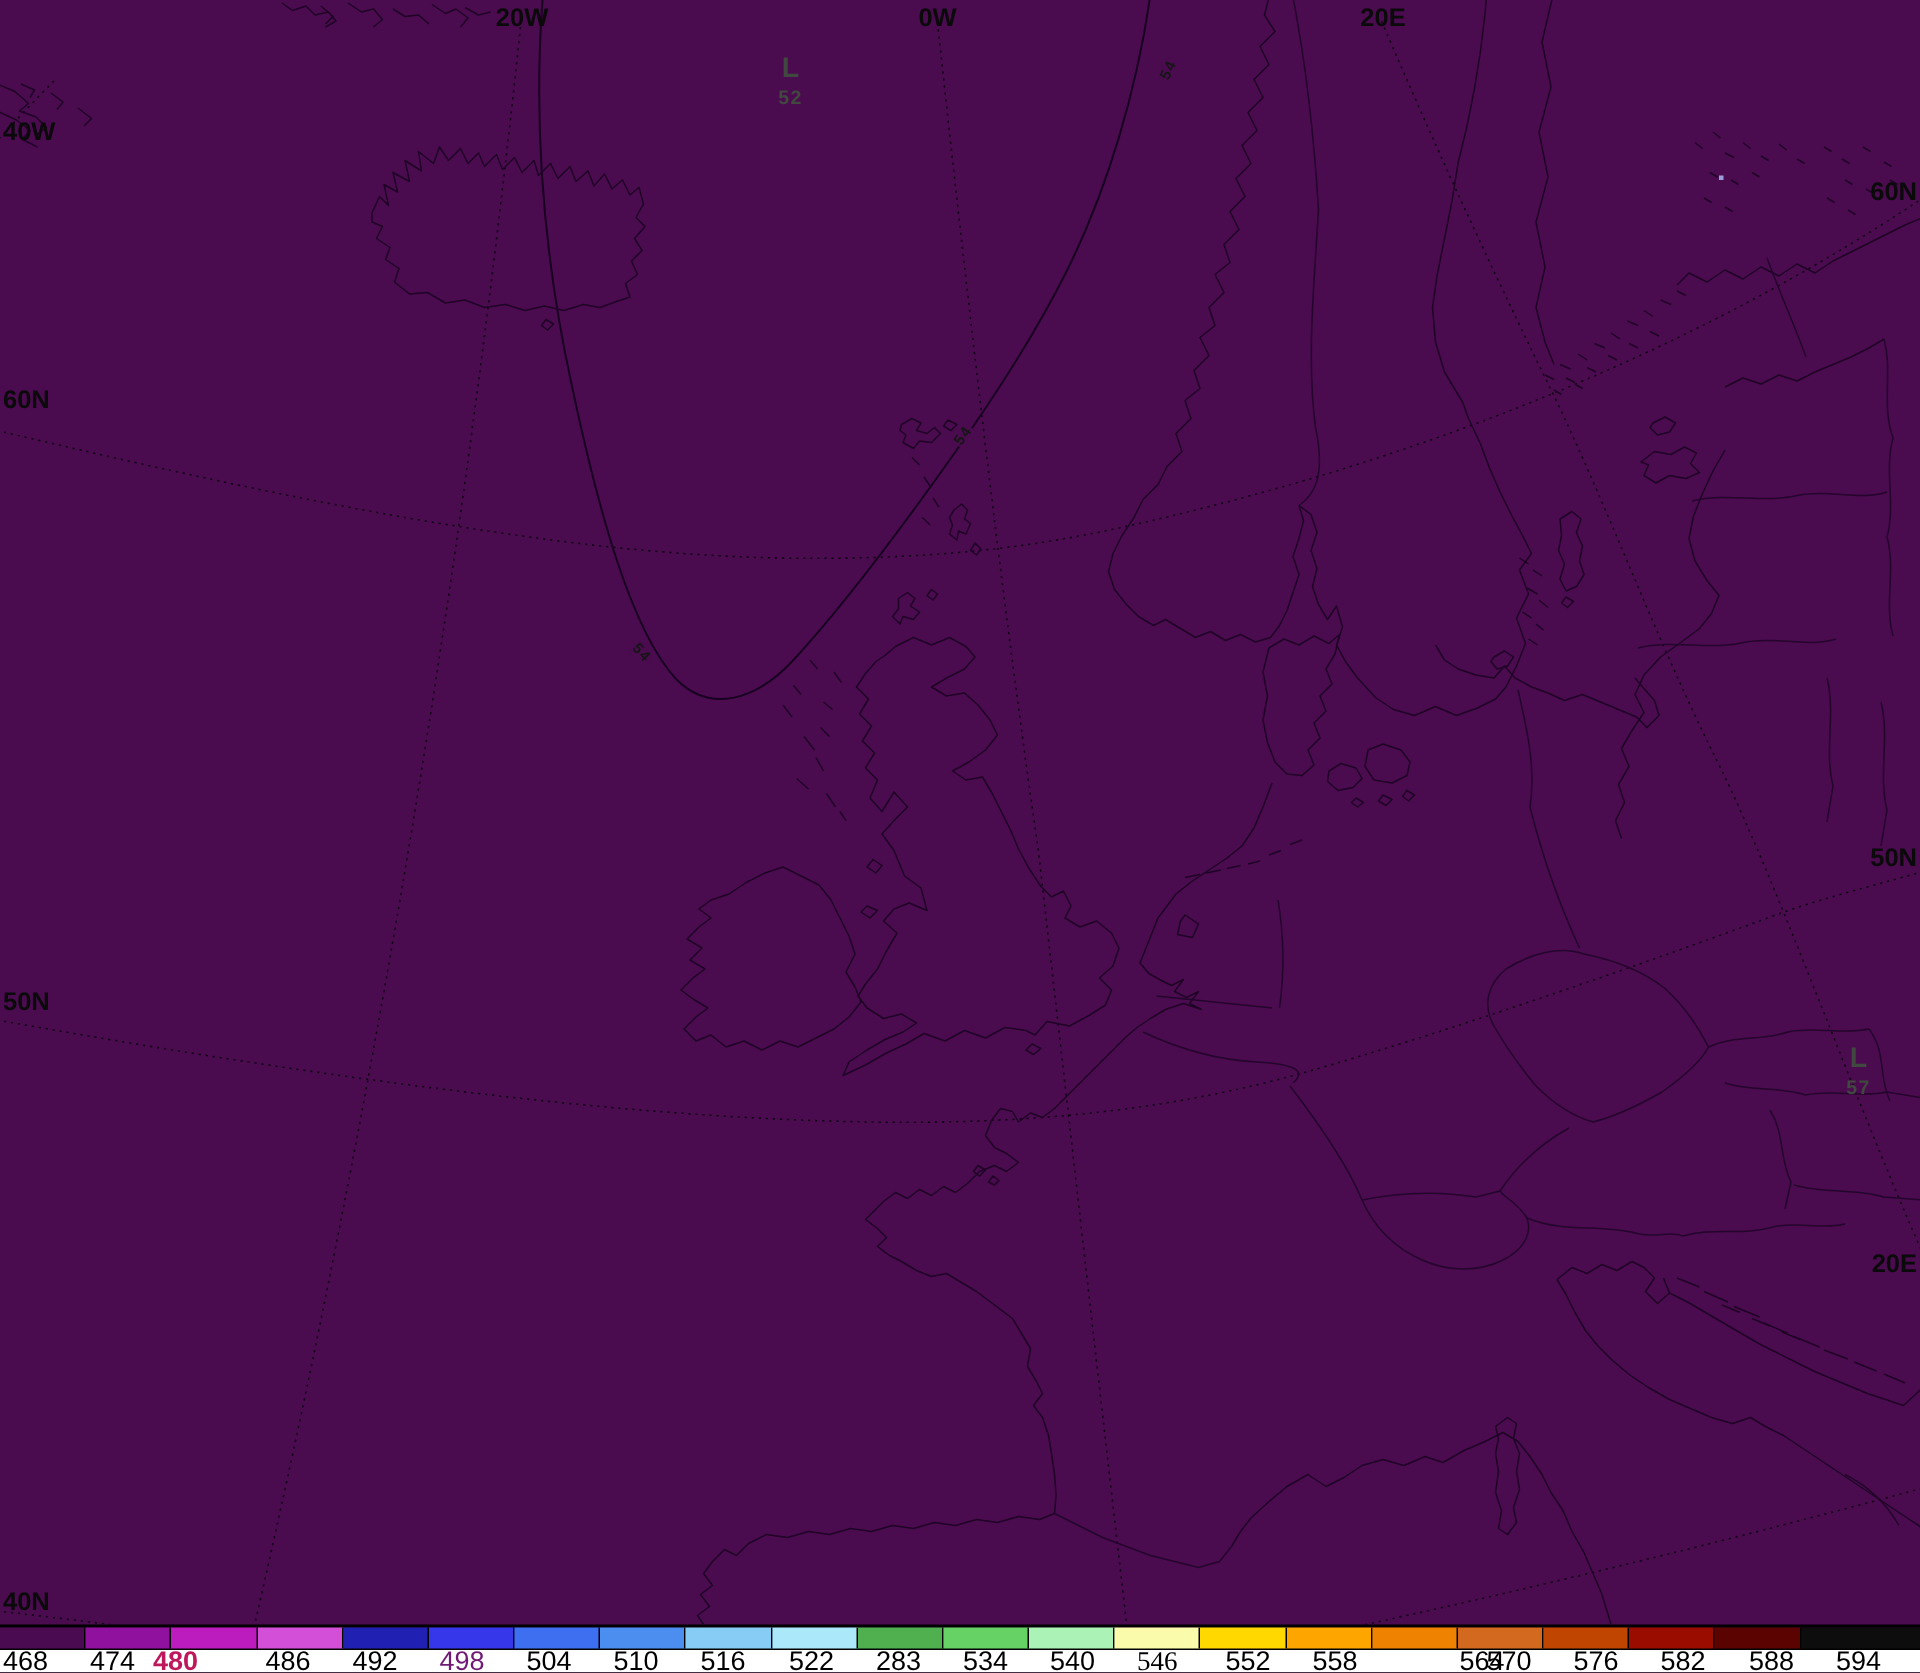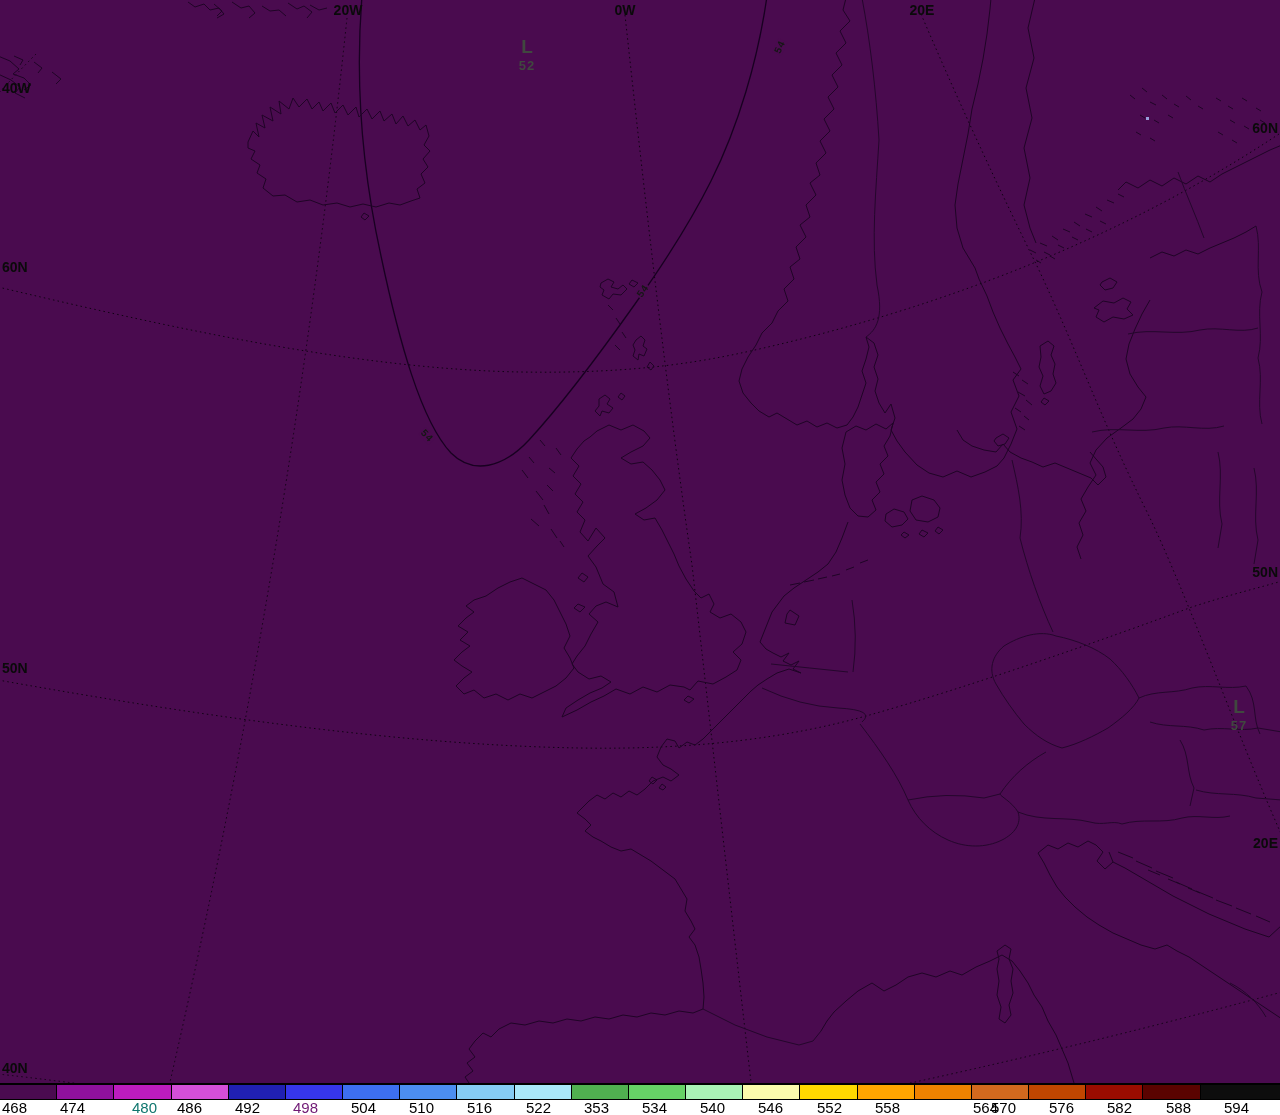--- a/index.html
+++ b/index.html
@@ -11,38 +11,38 @@
   svg{position:absolute;left:0;top:0;display:block;}
   
   .title-box{
     position:absolute;left:0;top:0;width:182px;z-index:30;
     background:#fff;color:#000;border-right:1px solid #000;border-bottom:1px solid #000;
     padding:1px 3px 2px 3px;font-size:11px;line-height:13px;
   }
   .title-box b{font-weight:bold;}
   
   .map-labels{position:absolute;left:0;top:0;width:1280px;height:1083px;z-index:20;pointer-events:none;}
-  .edge-label{position:absolute;font-size:14px;font-weight:bold;color:#0a0a0a;white-space:nowrap;}
+  .edge-label{position:absolute;font-size:17px;font-weight:bold;color:#0a0a0a;white-space:nowrap;}
   .edge-label.top{top:2px;transform:translateX(-50%);}
   .edge-label.left{left:2px;transform:translateY(-50%);}
   .edge-label.right{right:2px;transform:translateY(-50%);}
   .pressure-center{position:absolute;transform:translate(-50%,-50%);text-align:center;line-height:1;}
   .pressure-center .sym{font-size:19px;font-weight:bold;}
   .pressure-center .val{font-size:13px;font-weight:bold;margin-top:3px;letter-spacing:1px;}
   .contour-label{
     position:absolute;font-size:10px;font-weight:bold;color:#161616;
     background:#4a0b4f;padding:0 1px;line-height:10px;letter-spacing:1px;
   }
   
   .colorbar{position:absolute;left:0;top:1083px;width:1280px;height:32px;border-top:2px solid #000;box-sizing:border-box;}
   .cbar-swatches{display:flex;height:15px;background:#000;border-bottom:1px solid #000;box-sizing:border-box;}
   .cbar-cell{height:100%;flex:0 0 57.18px;border-right:1px solid #000;box-sizing:border-box;}
   .cbar-cell:last-child{flex:1 1 auto;border-right:none;}
   .cbar-labels{position:relative;height:15px;background:#fff;}
-  .cbar-tick{position:absolute;top:0px;font-size:15px;color:#000;line-height:15px;white-space:nowrap;}
+  .cbar-tick{position:absolute;top:0px;font-size:18px;color:#000;line-height:15px;white-space:nowrap;}
 </style>
 </head>
 <body>
 
 <div class="screen">
 
   <svg viewBox="0 0 1280 1083" width="1280" height="1083">
 
     <g fill="none" stroke="#050008" stroke-width="1" stroke-dasharray="1.5 3.2" opacity="0.85">
       <path d="M347,18 Q290,560 170,1082"></path>
@@ -210,32 +210,32 @@
         <div class="cbar-cell" style="background: rgb(239, 130, 0);"></div>
         <div class="cbar-cell" style="background: rgb(210, 105, 30);"></div>
         <div class="cbar-cell" style="background: rgb(192, 70, 0);"></div>
         <div class="cbar-cell" style="background: rgb(154, 12, 0);"></div>
         <div class="cbar-cell" style="background: rgb(90, 3, 0);"></div>
         <div class="cbar-cell" style="background: rgb(13, 13, 13);"></div>
       </div>
     <div class="cbar-labels" style="background: rgb(255, 255, 255);">
         <span class="cbar-tick" style="left: 2px; color: rgb(0, 0, 0);">468</span>
         <span class="cbar-tick" style="left: 60px; color: rgb(0, 0, 0);">474</span>
-        <span class="cbar-tick" style="left: 132px; color: #0f766e;">480</span>
+        <span class="cbar-tick" style="left: 102px; color: #be185d; font-weight: bold;">480</span>
         <span class="cbar-tick" style="left: 177px; color: rgb(0, 0, 0);">486</span>
         <span class="cbar-tick" style="left: 235px; color: rgb(0, 0, 0);">492</span>
         <span class="cbar-tick" style="left: 293px; color: #701a75;">498</span>
         <span class="cbar-tick" style="left: 351px; color: rgb(0, 0, 0);">504</span>
         <span class="cbar-tick" style="left: 409px; color: rgb(0, 0, 0);">510</span>
         <span class="cbar-tick" style="left: 467px; color: rgb(0, 0, 0);">516</span>
         <span class="cbar-tick" style="left: 526px; color: rgb(0, 0, 0);">522</span>
-        <span class="cbar-tick" style="left: 584px; color: rgb(0, 0, 0);">353</span>
+        <span class="cbar-tick" style="left: 584px; color: rgb(0, 0, 0);">283</span>
         <span class="cbar-tick" style="left: 642px; color: rgb(0, 0, 0);">534</span>
         <span class="cbar-tick" style="left: 700px; color: rgb(0, 0, 0);">540</span>
-        <span class="cbar-tick" style="left: 758px; color: rgb(0, 0, 0);">546</span>
+        <span class="cbar-tick" style="left: 758px; color: rgb(0, 0, 0); font-family: Liberation Serif, serif;">546</span>
         <span class="cbar-tick" style="left: 817px; color: rgb(0, 0, 0);">552</span>
         <span class="cbar-tick" style="left: 875px; color: rgb(0, 0, 0);">558</span>
         <span class="cbar-tick" style="left: 933px; color: rgb(0, 0, 0); margin-left: 40px;">564</span>
         <span class="cbar-tick" style="left: 991px; color: rgb(0, 0, 0);">570</span>
         <span class="cbar-tick" style="left: 1049px; color: rgb(0, 0, 0);">576</span>
         <span class="cbar-tick" style="left: 1107px; color: rgb(0, 0, 0);">582</span>
         <span class="cbar-tick" style="left: 1166px; color: rgb(0, 0, 0);">588</span>
         <span class="cbar-tick" style="left: 1224px; color: rgb(0, 0, 0);">594</span>
       </div>
   </div>

